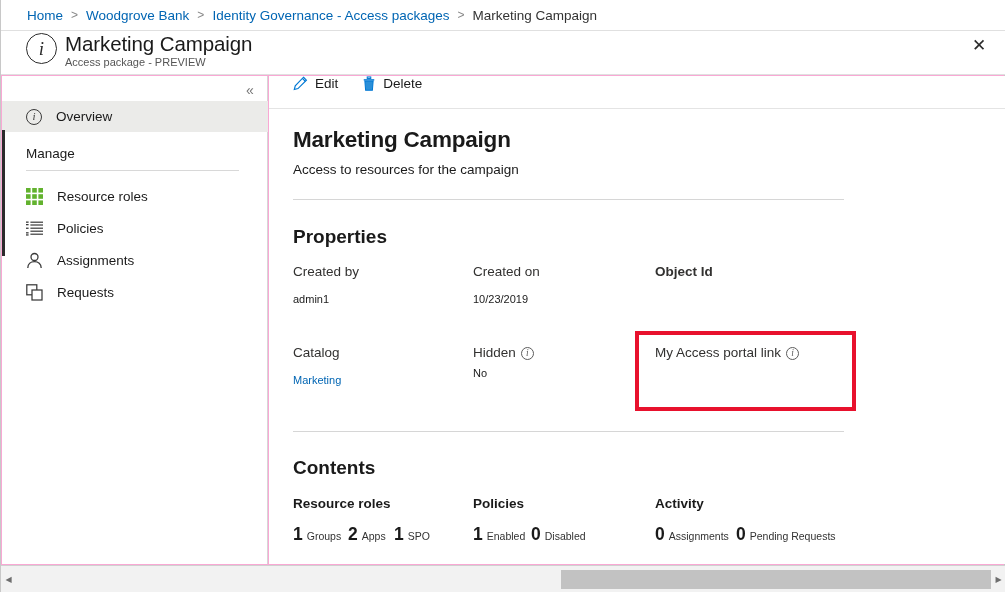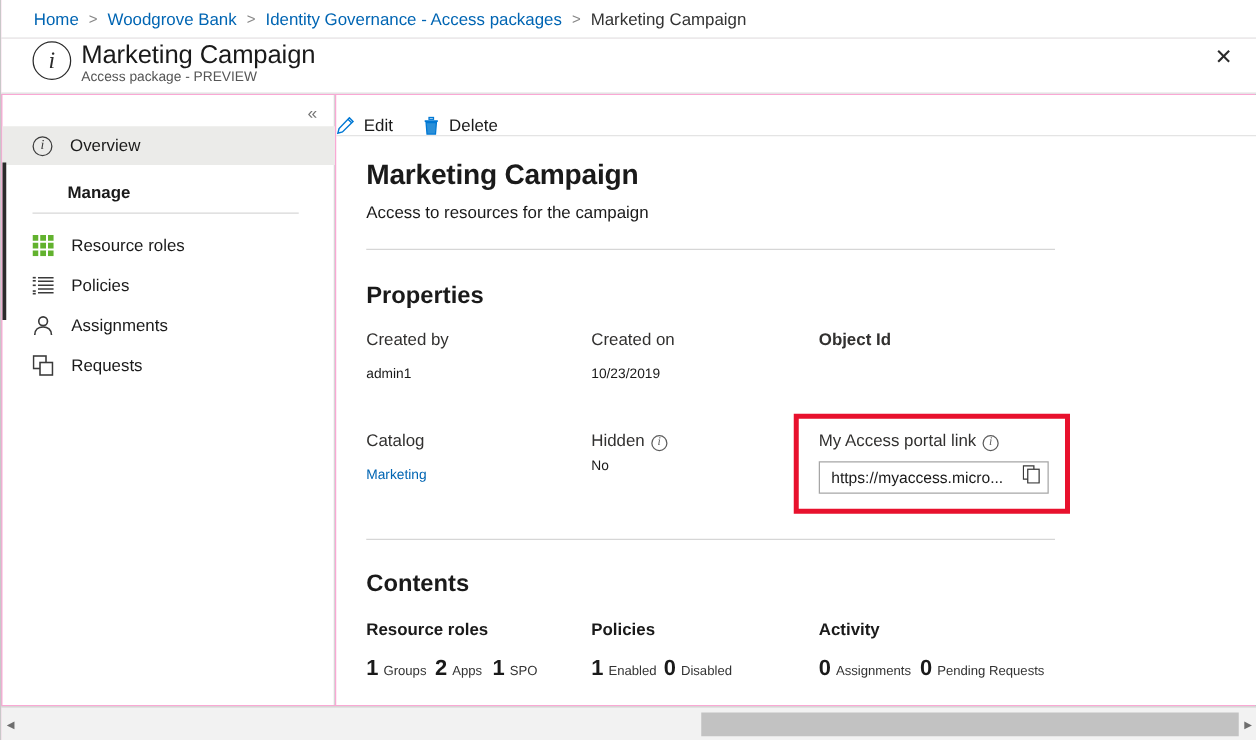--- a/index.html
+++ b/index.html
@@ -90,21 +90,21 @@
   .nav-overview .lbl { font-size: 13.5px; color: #1a1a1a; margin-left: 14px; }
   .ov-icon {
     width: 16px; height: 16px;
     border: 1.2px solid #3a3a3a; border-radius: 50%;
     display: flex; align-items: center; justify-content: center;
     font-family: "Liberation Serif", serif;
     font-size: 11px; font-style: italic; color: #3a3a3a; line-height: 1;
   }
   .manage-hdr {
     position: absolute; left: 24px; top: 70px;
-    font-size: 13.5px; font-weight: bold; color: #1a1a1a; margin-left: 28px;
+    font-size: 13.5px; font-weight: normal; color: #1a1a1a;
   }
   .manage-rule {
     position: absolute; left: 24px; top: 94px;
     width: 213px; height: 1px; background: #d8d8d8;
   }
   .nav-item {
     position: absolute; left: 0;
     width: 266px; height: 32px;
     display: flex; align-items: center;
     padding-left: 24px; cursor: pointer;
@@ -114,21 +114,22 @@
 
   
   .main {
     position: absolute; left: 268px; top: 76px;
     width: 736px; height: 488px;
     background: #ffffff;
   }
   .toolbar {
     position: absolute; left: 0; top: 0;
     width: 736px; height: 33px;
-    display: flex; align-items: flex-end;
+    display: flex; align-items: flex-start;
+    padding-left: 24px;
     border-bottom: 1px solid #e4e4e4;
   }
   .tb-btn {
     display: flex; align-items: center;
     margin-right: 24px; cursor: pointer;
     font-size: 13.5px; color: #1a1a1a;
   }
   .tb-btn .glyph { margin-right: 7px; display: flex; align-items: center; }
 
   .content { position: absolute; left: 0; top: 33px; width: 736px; }
@@ -395,29 +396,20 @@
         <span class="cap">Assignments</span>
       </div>
       <div class="metric" style="left:467px; top:415px;">
         <span class="num">0</span>
         <span class="cap">Pending Requests</span>
       </div>
 
     </div>
   </div>
 
-  <div class="link-box">
-    <span class="txt">https://myaccess.micro...</span>
-    <span>
-      <svg class="copy-ico" viewBox="0 0 14 15">
-        <rect x="0.7" y="0.7" width="8.4" height="10.6" fill="none" stroke="#3a3a3a" stroke-width="1"></rect>
-        <rect x="4.2" y="3.4" width="9.1" height="11" fill="#ffffff" stroke="#3a3a3a" stroke-width="1"></rect>
-      </svg>
-    </span>
-  </div>
 
   <div class="redbox"></div>
 
   <div class="hscroll">
     <div class="hs-arrow">◀</div>
     <div class="hs-track">
       <div class="hs-thumb"></div>
     </div>
     <div class="hs-arrow">▶</div>
   </div>

